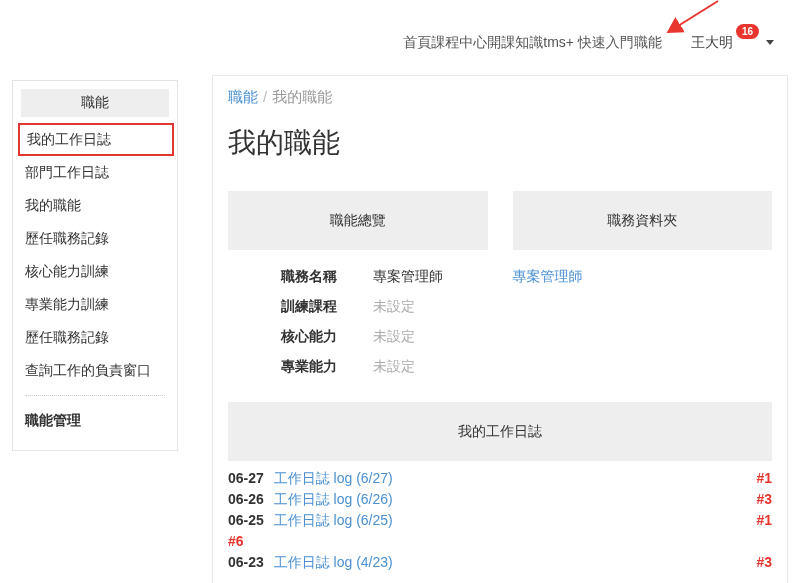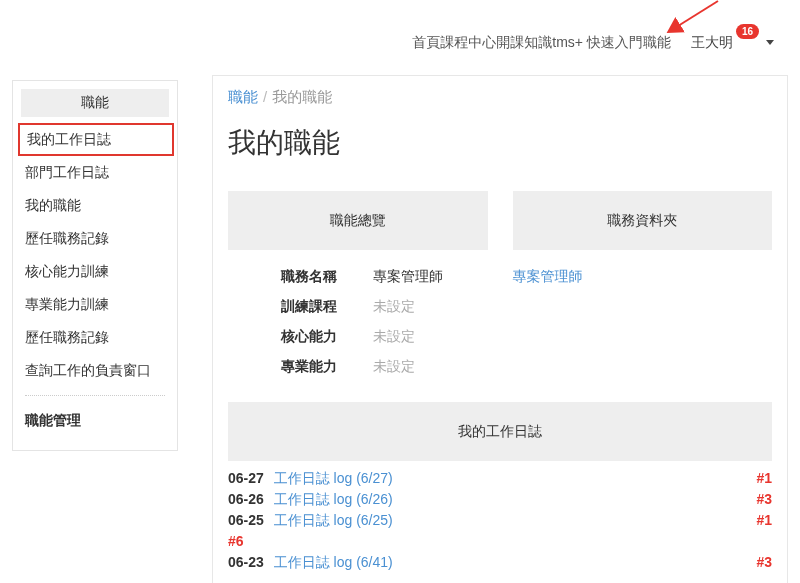--- a/index.html
+++ b/index.html
@@ -17,21 +17,21 @@
 
   
   .topnav {
     position: absolute; top: 33px; right: 26px;
     display: flex; align-items: center; gap: 20px;
     font-size: 14px; color: #555;
     white-space: nowrap;
   }
   .topnav .nav-item { color: #555; cursor: pointer; line-height: 18px; }
   .user-area { display: flex; align-items: flex-start; cursor: pointer; }
-  .user-name { color: #444; line-height: 18px; }
+  .user-name { color: #444; line-height: 18px; margin-left: 9px; }
   .badge {
     display: inline-block;
     background: #e8352e; color: #fff;
     font-size: 10px; font-weight: bold;
     border-radius: 9px; padding: 2px 6px;
     margin-left: 3px; transform: translateY(-9px);
     line-height: 11px;
   }
   .caret-down {
     width: 0; height: 0;
@@ -239,21 +239,21 @@
               <span class="log-link">工作日誌 log (6/25)</span>
             </span>
             <span class="log-count">#1</span>
           </div>
           <div class="log-row">
             <span class="log-count">#6</span>
           </div>
           <div class="log-row">
             <span>
               <span class="log-date">06-23</span>
-              <span class="log-link">工作日誌 log (6/41)</span>
+              <span class="log-link">工作日誌 log (4/23)</span>
             </span>
             <span class="log-count">#3</span>
           </div>
         </div>
       <div class="list-footer">
         <span class="add-link">
           <span class="plus-circle">+</span>
           <span>新增</span>
         </span>
         <span class="more-link">更多</span>

